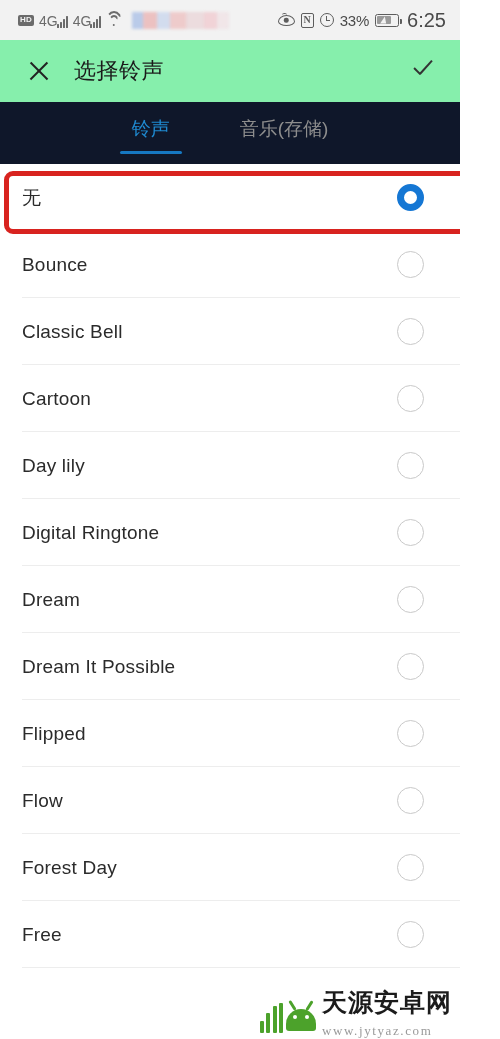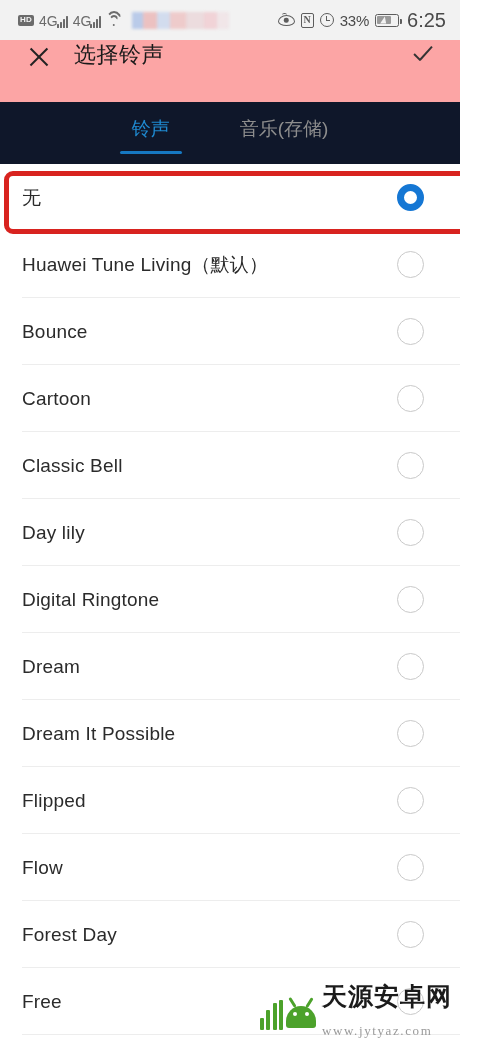--- a/index.html
+++ b/index.html
@@ -202,22 +202,23 @@
     border-right:3px solid transparent;
     border-bottom:8px solid #f2f2f2;
     transform: skewX(-14deg) scaleY(0.85);
   }
   .pct { font-size: 15px; color: #4a4a4a; letter-spacing: -0.2px; }
   .time { font-size: 20px; color: #4a4a4a; margin-left: 2px; }
 
   
   .appbar {
     height: 62px;
-    background: #fca5a5;
-    display: flex;
+    background: #86efac;
+    display: flex;
+    align-items: center;
     padding: 0 22px;
     box-sizing: border-box;
   }
   .icon-btn {
     width: 34px; height: 34px;
     display: flex; align-items: center; justify-content: center;
     flex: 0 0 auto;
     cursor: pointer;
   }
   .x-ic { position: relative; width: 24px; height: 24px; }
@@ -388,21 +389,21 @@
     font-size: 25px;
     font-weight: bold;
     color: #1b1b1b;
     line-height: 1;
     letter-spacing: 1px;
   }
   .wm-url {
     font-size: 13px;
     color: #9a9a9a;
     letter-spacing: 1.6px;
-    margin-top: 14px;
+    margin-top: 8px;
     font-family: "Liberation Serif", serif;
   }
 </style>
 </head>
 <body>
 
 <div class="phone">
 
   <div class="statusbar">
     <div class="sb-left">
@@ -466,36 +467,31 @@
     </div>
   </div>
 
   <div class="list" id="ringtone-list">
       <div class="row first">
         <span class="label">无</span>
         <span class="radio checked"></span>
         <span class="sep"></span>
       </div>
       <div class="row">
-        <span class="label">Huawei Tune Living（默认）</span>
-        <span class="radio"></span>
-        <span class="sep"></span>
-      </div>
-      <div class="row">
         <span class="label">Bounce</span>
         <span class="radio"></span>
         <span class="sep"></span>
       </div>
       <div class="row">
+        <span class="label">Classic Bell</span>
+        <span class="radio"></span>
+        <span class="sep"></span>
+      </div>
+      <div class="row">
         <span class="label">Cartoon</span>
-        <span class="radio"></span>
-        <span class="sep"></span>
-      </div>
-      <div class="row">
-        <span class="label">Classic Bell</span>
         <span class="radio"></span>
         <span class="sep"></span>
       </div>
       <div class="row">
         <span class="label">Day lily</span>
         <span class="radio"></span>
         <span class="sep"></span>
       </div>
       <div class="row">
         <span class="label">Digital Ringtone</span>

